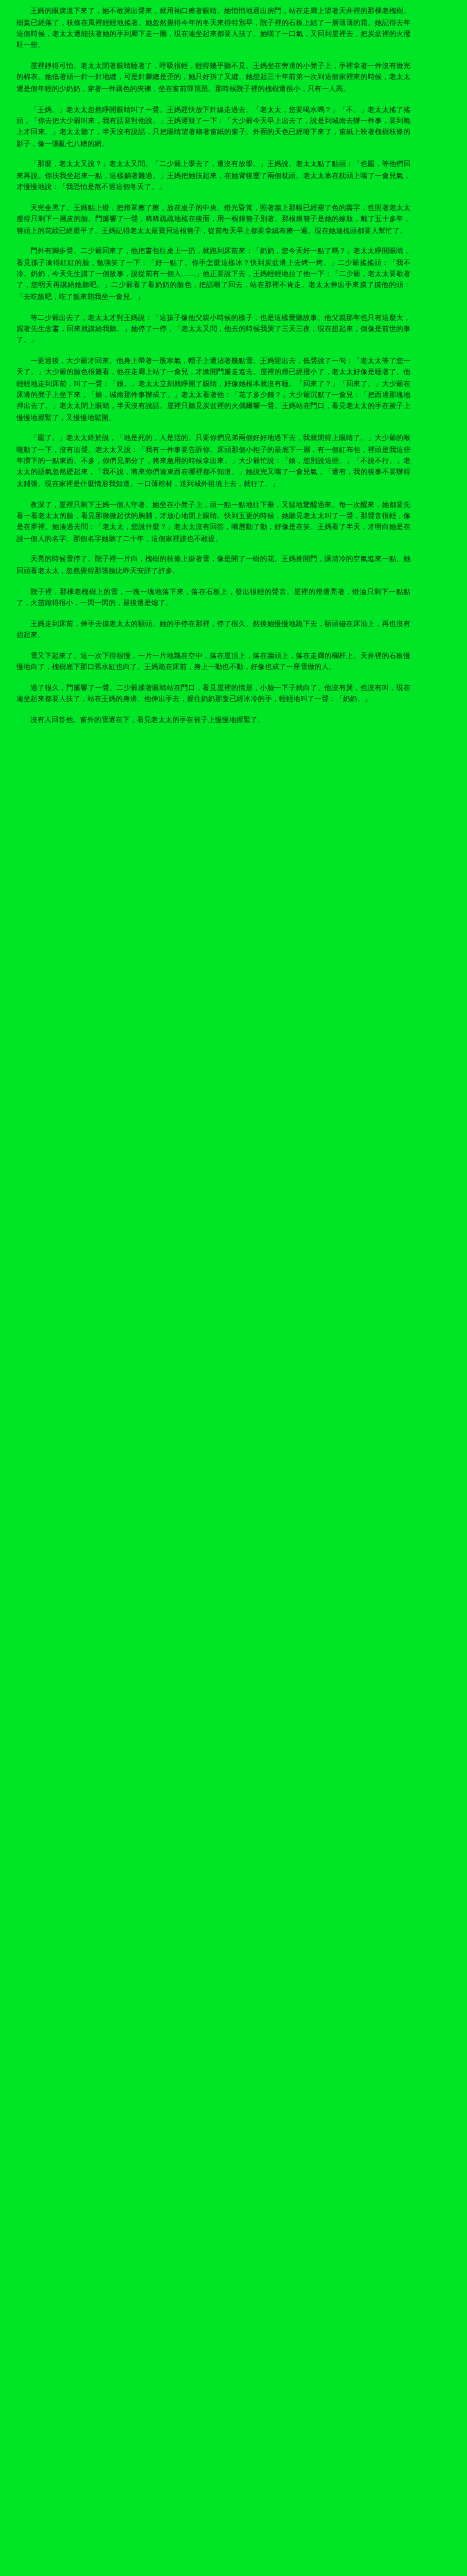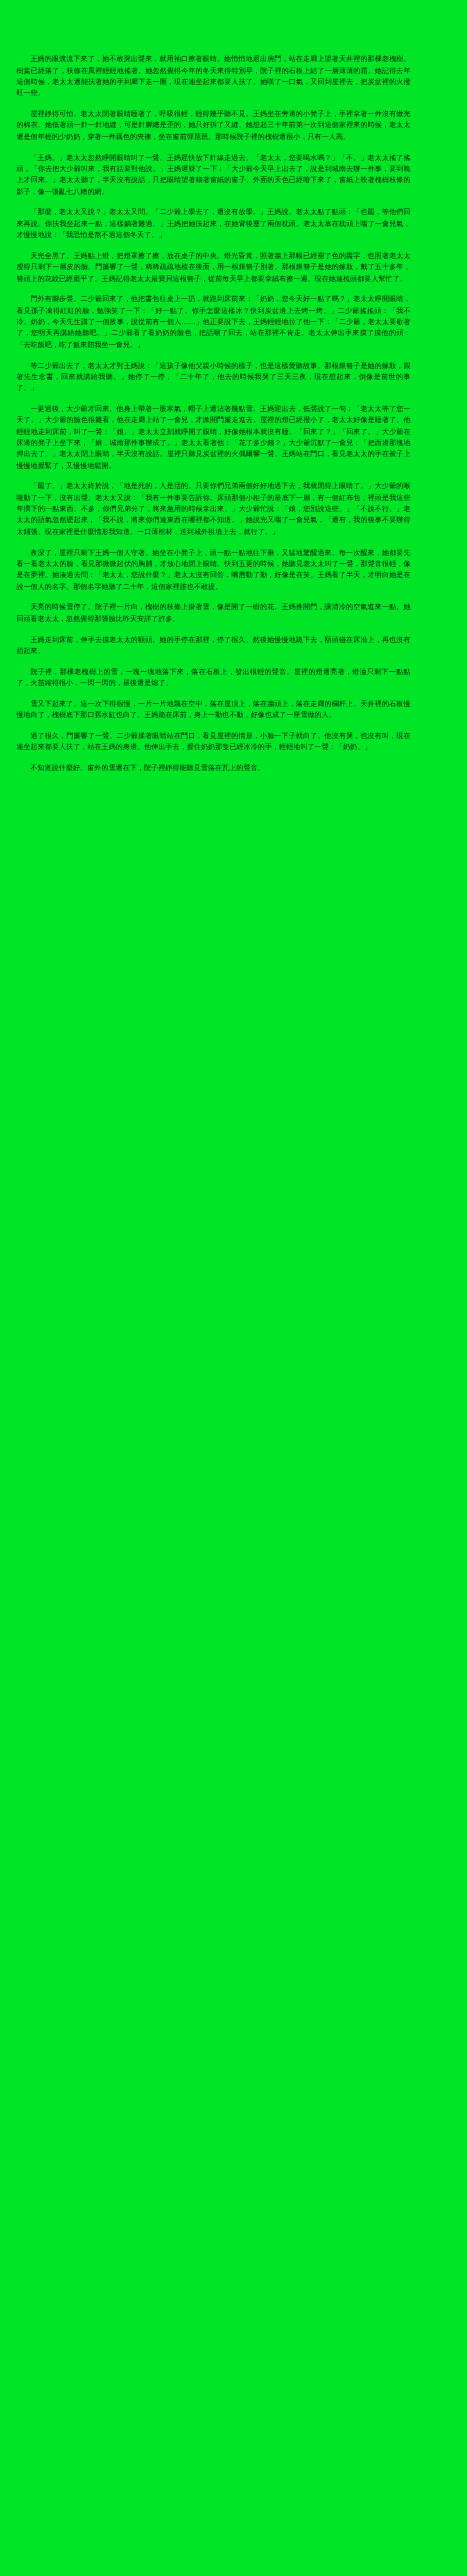--- a/index.html
+++ b/index.html
@@ -9,21 +9,20 @@
   body {
     width: 467px;
     background: #00e626;
     font-family: "DejaVu Sans", sans-serif;
   }
   #doc {
     width: 427px;
     box-sizing: border-box;
     padding: 6.3px 16.4px 25px 16.4px;
     background: #00e626;
-    margin-top: 48px;
   }
   .para {
     color: #0b1a0b;
     font-size: 7px;
     line-height: 1.62;
     text-align: justify;
     text-justify: inter-ideograph;
     margin: 0 0 9.5px 0;
     text-indent: 2em;
     letter-spacing: 0.1px;
@@ -36,24 +35,24 @@
 </head>
 <body style="background: rgb(0, 230, 38);">
 
 <div id="doc" style="background: rgb(0, 230, 38); color: rgb(11, 26, 11);">
     <p class="para">王媽的眼淚流下來了，她不敢哭出聲來，就用袖口擦著眼睛。她悄悄地退出房門，站在走廊上望著天井裡的那棵老槐樹。樹葉已經落了，枝條在風裡輕輕地搖著。她忽然覺得今年的冬天來得特別早，院子裡的石板上結了一層薄薄的霜。她記得去年這個時候，老太太還能扶著她的手到廊下走一圈，現在連坐起來都要人扶了。她嘆了一口氣，又回到屋裡去，把炭盆裡的火撥旺一些。</p>
     <p class="para">屋裡靜得可怕。老太太閉著眼睛睡著了，呼吸很輕，輕得幾乎聽不見。王媽坐在旁邊的小凳子上，手裡拿著一件沒有做完的棉衣。她低著頭一針一針地縫，可是針腳總是歪的，她只好拆了又縫。她想起三十年前第一次到這個家裡來的時候，老太太還是個年輕的少奶奶，穿著一件藕色的夾襖，坐在窗前彈琵琶。那時候院子裡的槐樹還很小，只有一人高。</p>
     <p class="para">「王媽。」老太太忽然睜開眼睛叫了一聲。王媽趕快放下針線走過去。「老太太，您要喝水嗎？」「不。」老太太搖了搖頭，「你去把大少爺叫來，我有話要對他說。」王媽遲疑了一下：「大少爺今天早上出去了，說是到城南去辦一件事，要到晚上才回來。」老太太聽了，半天沒有說話，只把眼睛望著糊著窗紙的窗子。外面的天色已經暗下來了，窗紙上映著槐樹枝條的影子，像一張亂七八糟的網。</p>
     <p class="para">「那麼，老太太又說？」老太太又問。「二少爺上學去了，還沒有放學。」王媽說。老太太點了點頭：「也罷，等他們回來再說。你扶我坐起來一點，這樣躺著難過。」王媽把她扶起來，在她背後塞了兩個枕頭。老太太靠在枕頭上喘了一會兒氣，才慢慢地說：「我恐怕是熬不過這個冬天了。」</p>
     <p class="para">天完全黑了。王媽點上燈，把燈罩擦了擦，放在桌子的中央。燈光昏黃，照著牆上那幅已經褪了色的壽字，也照著老太太瘦得只剩下一層皮的臉。門簾響了一聲，稀稀疏疏地梳在後面，用一根銀簪子別著。那根銀簪子是她的嫁妝，戴了五十多年，簪頭上的花紋已經磨平了。王媽記得老太太最寶貝這根簪子，從前每天早上都要拿絨布擦一遍。現在她連梳頭都要人幫忙了。</p>
     <p class="para">門外有腳步聲。二少爺回來了，他把書包往桌上一扔，就跑到床前來：「奶奶，您今天好一點了嗎？」老太太睜開眼睛，看見孫子凍得紅紅的臉，勉強笑了一下：「好一點了。你手怎麼這樣冰？快到炭盆邊上去烤一烤。」二少爺搖搖頭：「我不冷。奶奶，今天先生講了一個故事，說從前有一個人……」他正要說下去，王媽輕輕地拉了他一下：「二少爺，老太太要歇著了，您明天再講給她聽吧。」二少爺看了看奶奶的臉色，把話咽了回去，站在那裡不肯走。老太太伸出手來摸了摸他的頭：「去吃飯吧，吃了飯來陪我坐一會兒。」</p>
-    <p class="para">等二少爺出去了，老太太才對王媽說：「這孩子像他父親小時候的樣子，也是這樣愛聽故事。那根銀簪子是她的嫁妝，跟著先生念書，回來就講給我聽。」她停了一停，「二十年了，他去的時候我哭了三天三夜，現在想起來，倒像是前世的事了。」</p>
+    <p class="para">等二少爺出去了，老太太才對王媽說：「這孩子像他父親小時候的樣子，也是這樣愛聽故事。他父親那年也只有這麼大，跟著先生念書，回來就講給我聽。」她停了一停，「老太太又問，他去的時候我哭了三天三夜，現在想起來，倒像是前世的事了。」</p>
     <p class="para">一更過後，大少爺才回來。他身上帶著一股寒氣，帽子上還沾著幾點雪。王媽迎出去，低聲說了一句：「老太太等了您一天了。」大少爺的臉色很難看，他在走廊上站了一會兒，才掀開門簾走進去。屋裡的燈已經撥小了，老太太好像是睡著了。他輕輕地走到床前，叫了一聲：「娘。」老太太立刻就睜開了眼睛，好像她根本就沒有睡。「回來了？」「回來了。」大少爺在床邊的凳子上坐下來，「娘，城南那件事辦成了。」老太太看著他：「花了多少錢？」大少爺沉默了一會兒：「把西邊那塊地押出去了。」老太太閉上眼睛，半天沒有說話。屋裡只聽見炭盆裡的火偶爾響一聲。王媽站在門口，看見老太太的手在被子上慢慢地握緊了，又慢慢地鬆開。</p>
     <p class="para">「罷了。」老太太終於說，「地是死的，人是活的。只要你們兄弟兩個好好地過下去，我就閉得上眼睛了。」大少爺的喉嚨動了一下，沒有出聲。老太太又說：「我有一件事要告訴你。床頭那個小柜子的最底下一層，有一個紅布包，裡頭是我這些年攢下的一點東西。不多，你們兄弟分了，將來急用的時候拿出來。」大少爺忙說：「娘，您別說這些。」「不說不行。」老太太的語氣忽然硬起來，「我不說，將來你們連東西在哪裡都不知道。」她說完又喘了一會兒氣，「還有，我的後事不要辦得太鋪張。現在家裡是什麼情形我知道。一口薄棺材，送到城外祖墳上去，就行了。」</p>
     <p class="para">夜深了，屋裡只剩下王媽一個人守著。她坐在小凳子上，頭一點一點地往下垂，又猛地驚醒過來。每一次醒來，她都要先看一看老太太的臉，看見那微微起伏的胸脯，才放心地閉上眼睛。快到五更的時候，她聽見老太太叫了一聲，那聲音很輕，像是在夢裡。她湊過去問：「老太太，您說什麼？」老太太沒有回答，嘴唇動了動，好像是在笑。王媽看了半天，才明白她是在說一個人的名字。那個名字她聽了二十年，這個家裡誰也不敢提。</p>
     <p class="para">天亮的時候雪停了。院子裡一片白，槐樹的枝條上掛著雪，像是開了一樹的花。王媽推開門，讓清冷的空氣進來一點。她回頭看老太太，忽然覺得那張臉比昨天安詳了許多。</p>
+    <p class="para">院子裡，那棵老槐樹上的雪，一塊一塊地落下來，落在石板上，發出很輕的聲音。屋裡的燈還亮著，燈油只剩下一點點了，火苗縮得很小，一閃一閃的，最後還是熄了。</p>
     <p class="para">王媽走到床前，伸手去摸老太太的額頭。她的手停在那裡，停了很久。然後她慢慢地跪下去，額頭碰在床沿上，再也沒有抬起來。</p>
-    <p class="para">院子裡，那棵老槐樹上的雪，一塊一塊地落下來，落在石板上，發出很輕的聲音。屋裡的燈還亮著，燈油只剩下一點點了，火苗縮得很小，一閃一閃的，最後還是熄了。</p>
     <p class="para">雪又下起來了。這一次下得很慢，一片一片地飄在空中，落在屋頂上，落在牆頭上，落在走廊的欄杆上。天井裡的石板慢慢地白了，槐樹底下那口舊水缸也白了。王媽跪在床前，身上一動也不動，好像也成了一座雪做的人。</p>
     <p class="para">過了很久，門簾響了一聲。二少爺揉著眼睛站在門口，看見屋裡的情形，小臉一下子就白了。他沒有哭，也沒有叫，現在連坐起來都要人扶了，站在王媽的身邊。他伸出手去，握住奶奶那隻已經冰冷的手，輕輕地叫了一聲：「奶奶。」</p>
-    <p class="para">不知道說什麼好。窗外的雪還在下，院子裡靜得能聽見雪落在瓦上的聲音。</p>
+    <p class="para">沒有人回答他。窗外的雪還在下，看見老太太的手在被子上慢慢地握緊了。</p>
   </div>
 
 
 </body></html>

